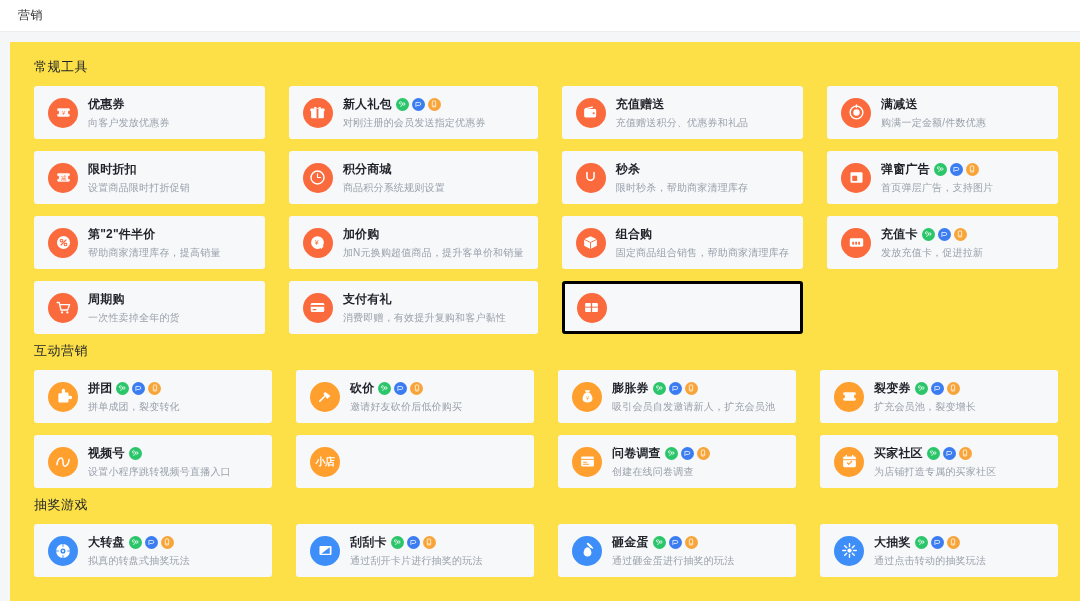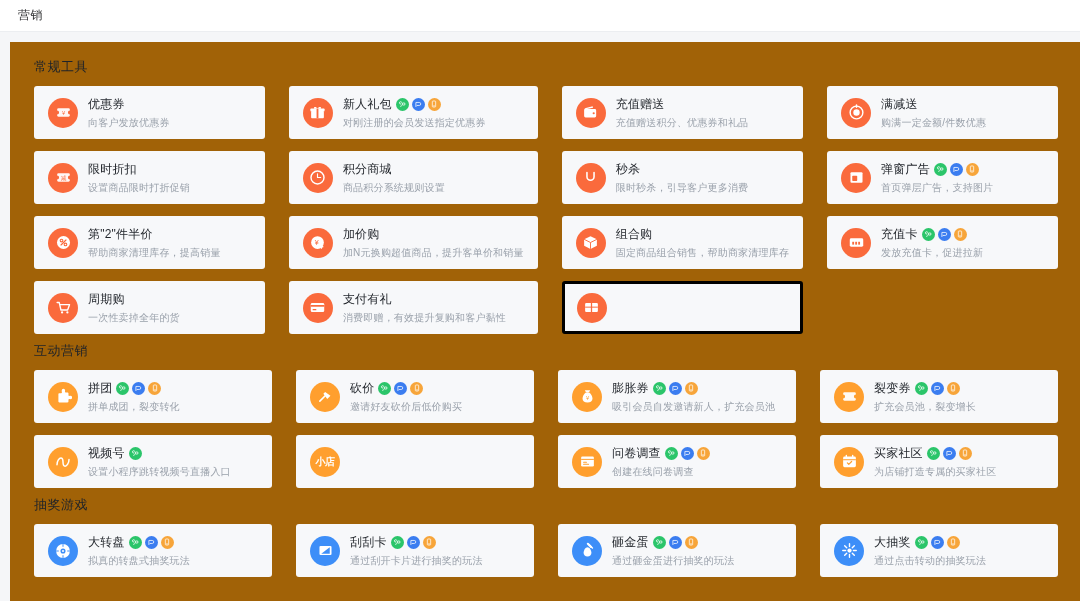--- a/index.html
+++ b/index.html
@@ -27,21 +27,21 @@
     letter-spacing: .5px;
   }
 
   
   .panel {
     position: absolute;
     left: 10px;
     top: 42px;
     right: 0;
     bottom: 0;
-    background: #a16207;
+    background: #fde047;
     padding: 14px 14px 0 14px;
     overflow: hidden;
   }
 
   .section { margin-bottom: 2px; }
   .section-title {
     font-size: 13px;
     color: #1f2329;
     font-weight: 400;
     margin: 8px 0 10px 10px;
@@ -99,21 +99,21 @@
   .card-body { min-width: 0; flex: 1; }
   .card-title-row {
     display: flex;
     align-items: center;
     gap: 4px;
     margin-bottom: 3px;
   }
   .card-title {
     font-size: 12px;
     color: #1f2329;
-    font-weight: normal;
+    font-weight: bold;
     white-space: nowrap;
     letter-spacing: .2px;
   }
   .card-desc {
     font-size: 10px;
     color: #9aa1ab;
     white-space: nowrap;
     overflow: hidden;
     text-overflow: ellipsis;
     letter-spacing: .2px;
@@ -253,21 +253,21 @@
           <div class="card">
             <div class="ico ico-red">
               <svg width="17" height="17" viewBox="0 0 24 24">
                 <path d="M7 5v6a5 5 0 0 0 10 0V5" fill="none" stroke="#fff" stroke-width="2.2" stroke-linecap="round"></path>
               </svg>
             </div>
             <div class="card-body">
               <div class="card-title-row">
                 <div class="card-title">秒杀</div>
               </div>
-              <div class="card-desc">限时秒杀，引导客户更多消费</div>
+              <div class="card-desc">限时秒杀，帮助商家清理库存</div>
             </div>
           </div>
           <div class="card">
             <div class="ico ico-red">
               <svg width="17" height="17" viewBox="0 0 24 24">
                 <rect x="3.5" y="4.5" width="17" height="15" rx="1.6" fill="#fff"></rect>
                 <rect x="6" y="9.5" width="7" height="7.5" rx="1" fill="#fa6a3c"></rect>
               </svg>
             </div>
             <div class="card-body">

